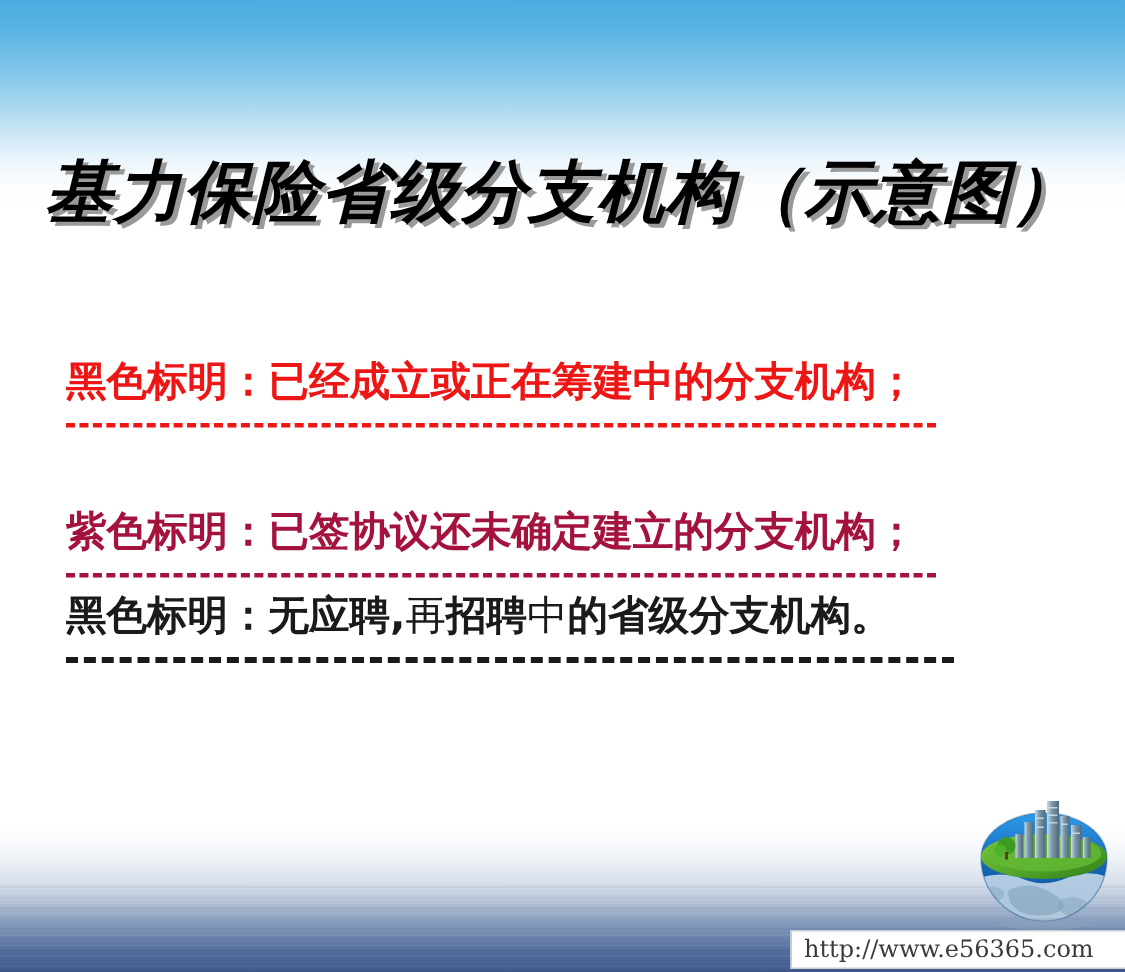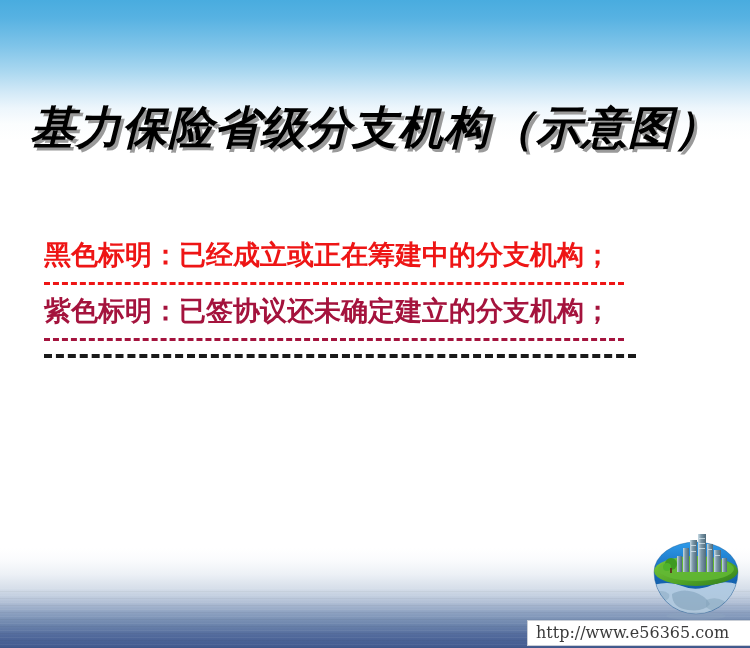--- a/index.html
+++ b/index.html
@@ -117,21 +117,21 @@
     white-space: nowrap;
     letter-spacing: 0px;
   }
   .legend-text .head {
     font-weight: bold;
   }
   .legend-text .light {
     font-weight: normal;
   }
   .row-red   .legend-text { color: #EE1515; }
-  .row-purple .legend-text { color: #A4133D; }
+  .row-purple .legend-text { color: #A4133D; margin-top: 44px; }
   .row-black .legend-text { color: #1A1A1A; }
 
   .divider {
     height: 16px;
     position: relative;
   }
   .divider .rule {
     position: absolute;
     left: 0;
     top: 6px;
@@ -209,20 +209,25 @@
 
     <div class="legend-row row-purple">
       <div class="legend-text">
         <span class="head">紫色标明：</span><span class="head">已签协议还未确定建立的分支机构；</span>
       </div>
     </div>
     <div class="divider">
       <div class="rule rule-purple"></div>
     </div>
 
+    <div class="legend-row row-black">
+      <div class="legend-text">
+        <span class="head">黑色标明：</span><span class="head">无应聘,</span><span class="light">再</span><span class="head">招聘</span><span class="light">中</span><span class="head">的省级分支机构。</span>
+      </div>
+    </div>
     <div class="divider">
       <div class="rule rule-black"></div>
     </div>
 
   </div>
 
   <div class="logo">
     <svg width="96" height="92" viewBox="0 0 96 92" xmlns="http://www.w3.org/2000/svg">
       <defs>
         <linearGradient id="gWater" x1="0" y1="0" x2="0" y2="1">

